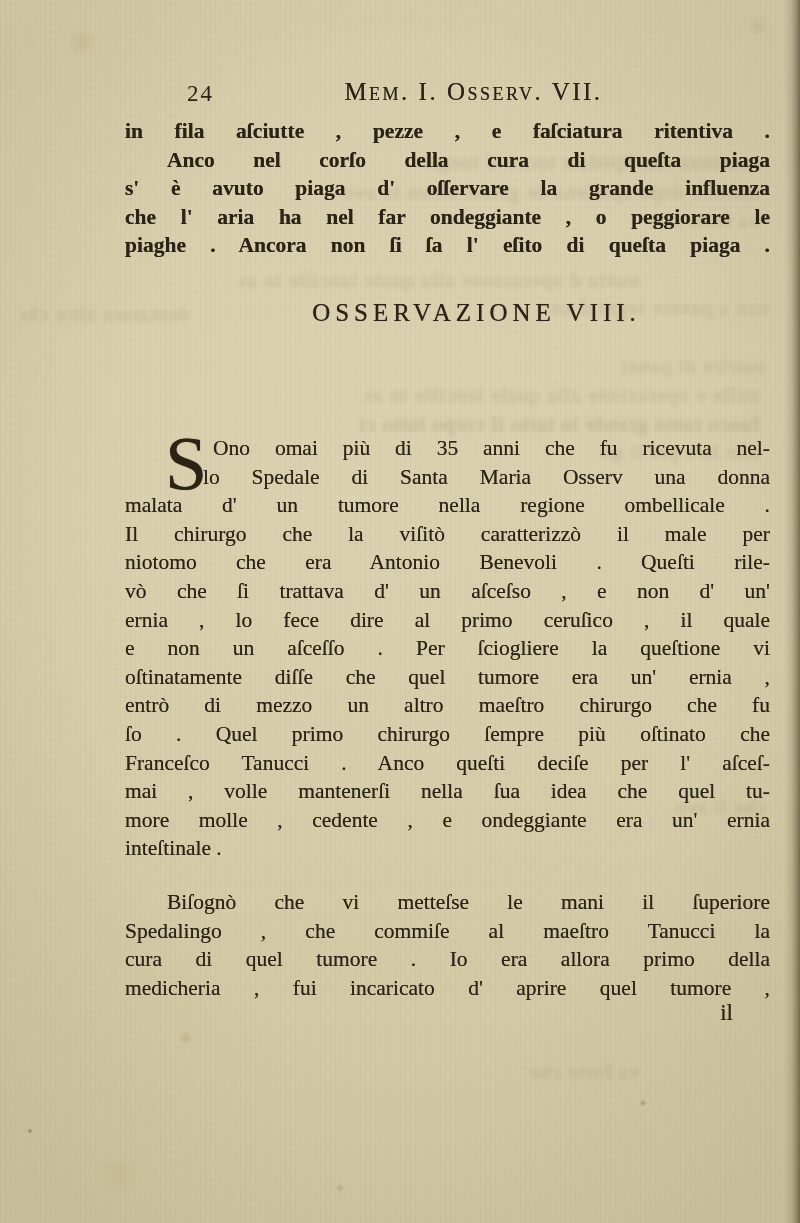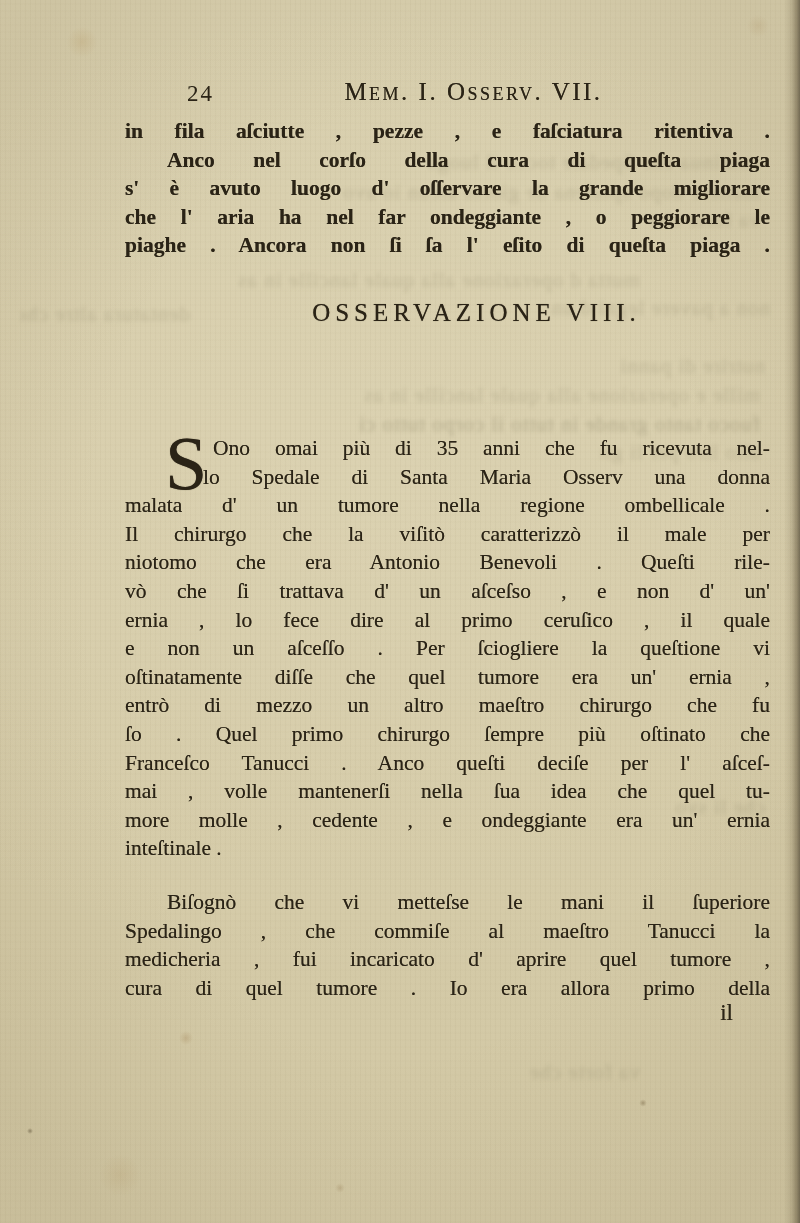--- a/index.html
+++ b/index.html
@@ -109,21 +109,21 @@
   <div class="ghost g-faint" style="top:1060px; left:260px; width:380px;">va forte che</div>
 
   <div class="header-row">
     <span class="page-num">24</span>
     <div class="running-title">Mem. I. Osserv. VII.</div>
   </div>
 
   <div class="textblock para1">
     <div class="line">in fila aſciutte , pezze , e faſciatura ritentiva .</div>
     <div class="line indent">Anco nel corſo della cura di queſta piaga</div>
-    <div class="line">s' è avuto luogo d' oſſervare la grande migliorare</div>
+    <div class="line">s' è avuto piaga d' oſſervare la grande influenza</div>
     <div class="line">che l' aria ha nel far ondeggiante , o peggiorare le</div>
     <div class="line">piaghe . Ancora non ſi ſa l' eſito di queſta piaga .</div>
   </div>
 
   <h2 class="obs-heading">OSSERVAZIONE VIII.</h2>
 
 
   <div class="textblock para2">
     <span class="dropcap">S</span>
     <div class="line cap-line-1">Ono omai più di 35 anni che fu ricevuta nel-</div>
@@ -139,22 +139,22 @@
     <div class="line">ſo . Quel primo chirurgo ſempre più oſtinato che</div>
     <div class="line">Franceſco Tanucci . Anco queſti deciſe per l' aſceſ-</div>
     <div class="line">mai , volle mantenerſi nella ſua idea che quel tu-</div>
     <div class="line">more molle , cedente , e ondeggiante era un' ernia</div>
     <div class="line nojust">inteſtinale .</div>
   </div>
 
   <div class="textblock para3">
     <div class="line indent">Biſognò che vi metteſse le mani il ſuperiore</div>
     <div class="line">Spedalingo , che commiſe al maeſtro Tanucci la</div>
+    <div class="line">cura di quel tumore . Io era allora primo della</div>
     <div class="line">medicheria , fui incaricato d' aprire quel tumore ,</div>
-    <div class="line">cura di quel tumore . Io era allora primo della</div>
   </div>
 
   <div class="catchword-row">
     <span>il</span>
   </div>
 
   <div class="page-edge-right"></div>
 
 </div>
 

